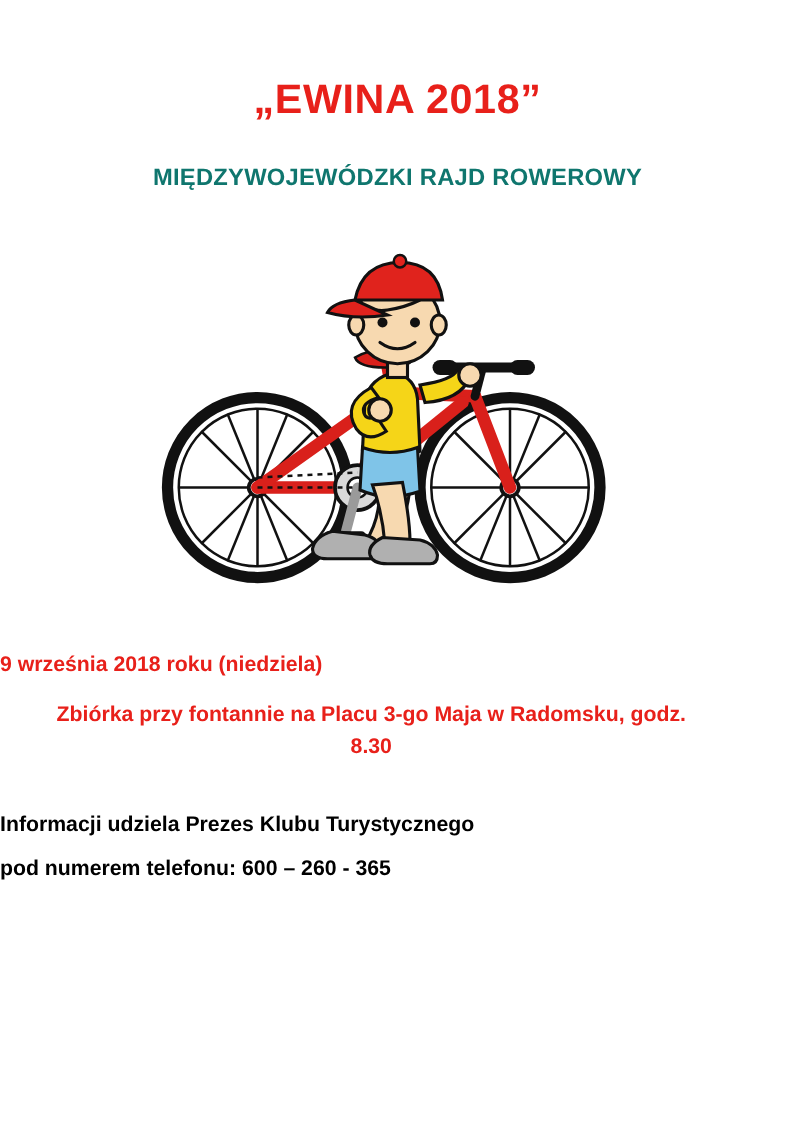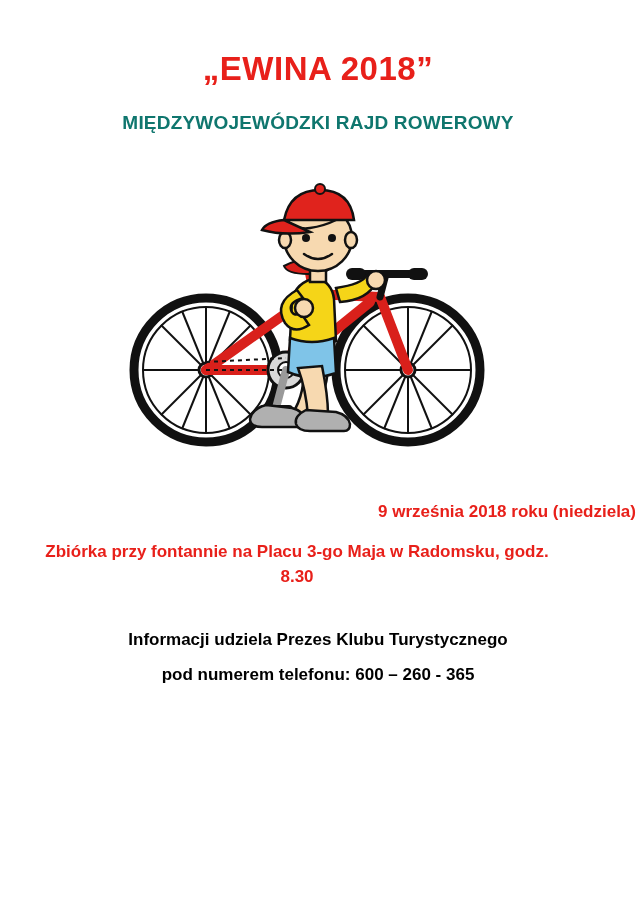--- a/index.html
+++ b/index.html
@@ -15,21 +15,21 @@
     overflow: hidden;
   }
   .poster {
     position: relative;
     width: 636px;
     height: 900px;
     box-sizing: border-box;
     padding: 0;
   }
   .title {
-    margin: 0;
+    margin: 10px;
     padding-top: 50px;
     text-align: center;
     font-size: 33px;
     font-weight: bold;
     color: #e8201a;
     letter-spacing: 0.5px;
   }
   .subtitle {
     margin: 0;
     padding-top: 24px;
@@ -47,42 +47,41 @@
     display: block;
   }
   .illustration svg {
     display: block;
     width: 100%;
     height: 100%;
   }
   .date-line {
     margin: 0;
     padding-top: 30px;
-    text-align: right;
+    text-align: left;
     font-size: 17px;
     font-weight: bold;
     color: #e8201a;
   }
   .meet-line {
     margin: 0;
     padding-top: 18px;
     text-align: center;
     font-size: 17px;
     font-weight: bold;
     color: #e8201a;
     line-height: 1.45;
     padding-left: 38px;
     padding-right: 80px;
   }
   .contact {
     padding-top: 42px;
   }
   .contact p {
     margin: 0;
-    text-align: center;
     font-size: 17px;
     font-weight: bold;
     color: #000000;
     line-height: 1.0;
     padding-bottom: 18px;
   }
 </style>
 </head>
 <body>
 

